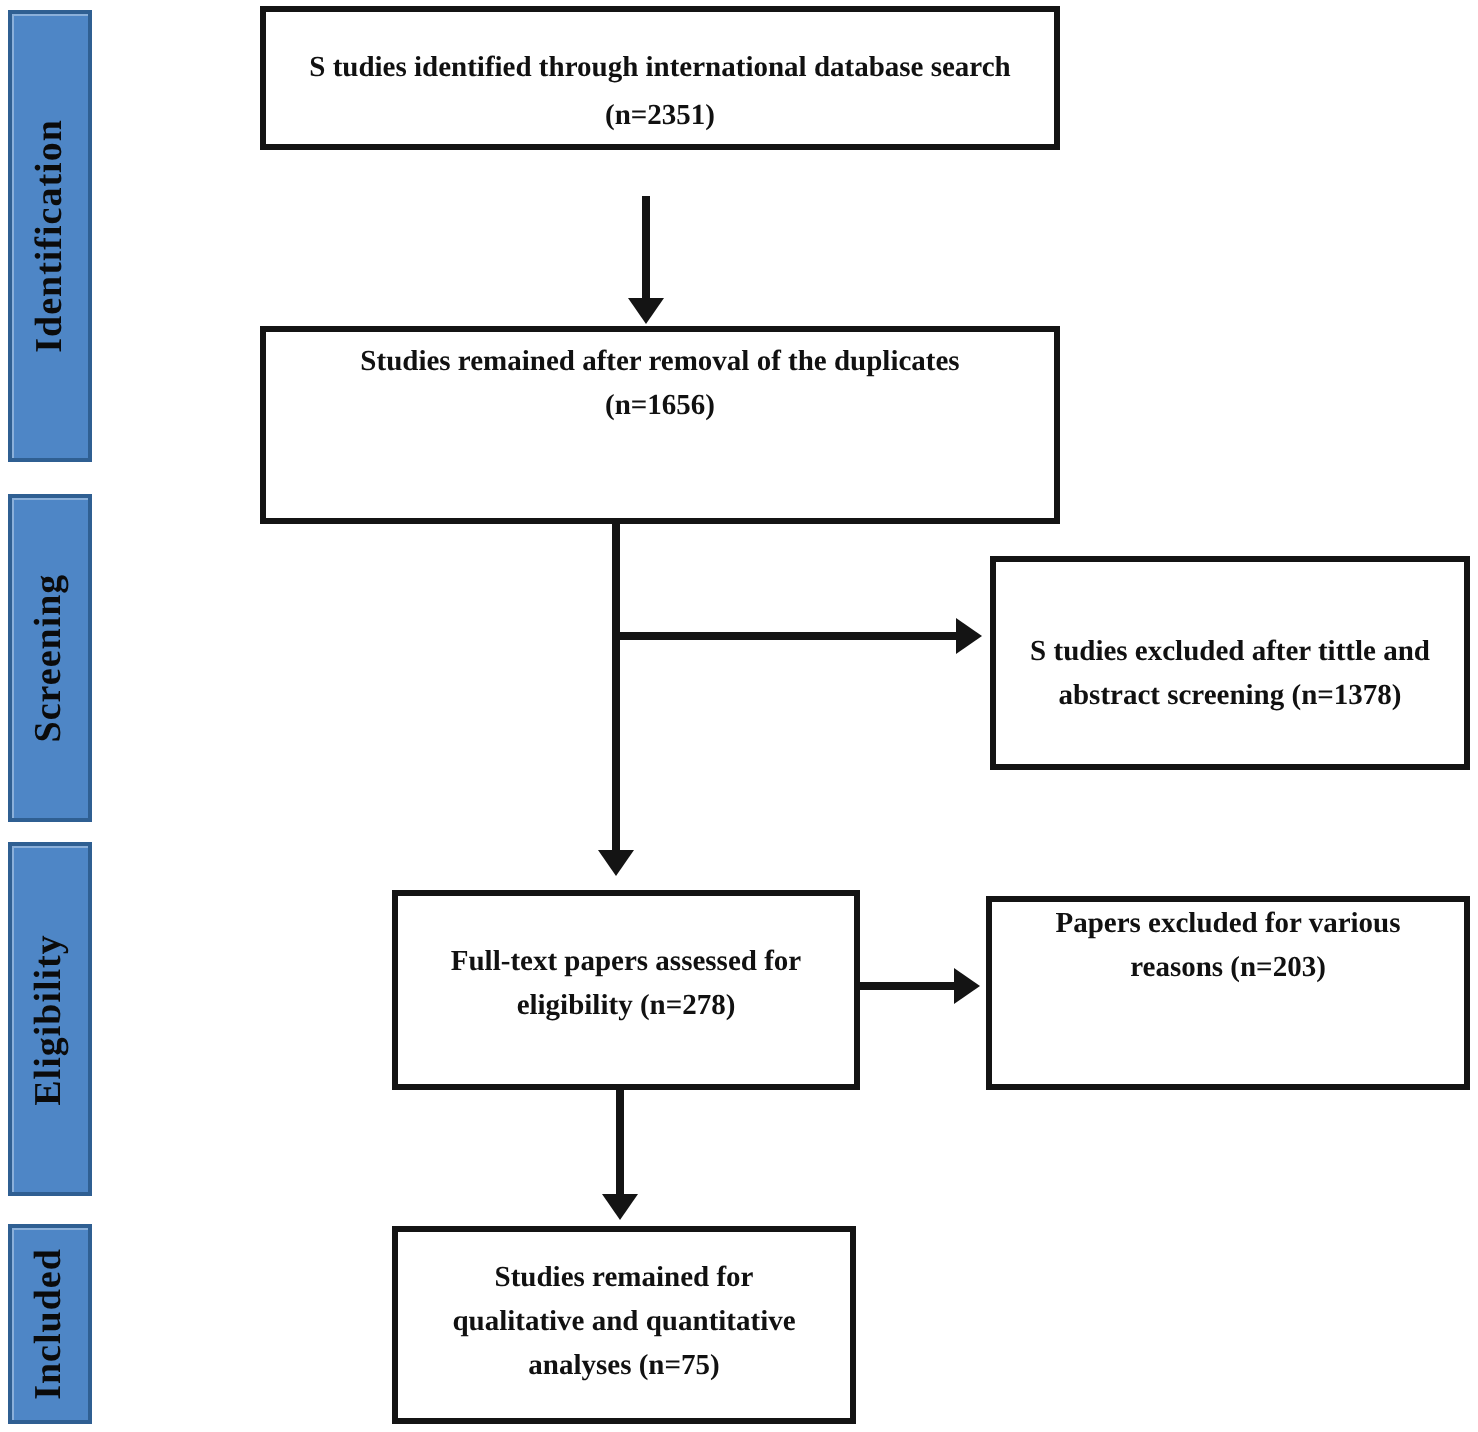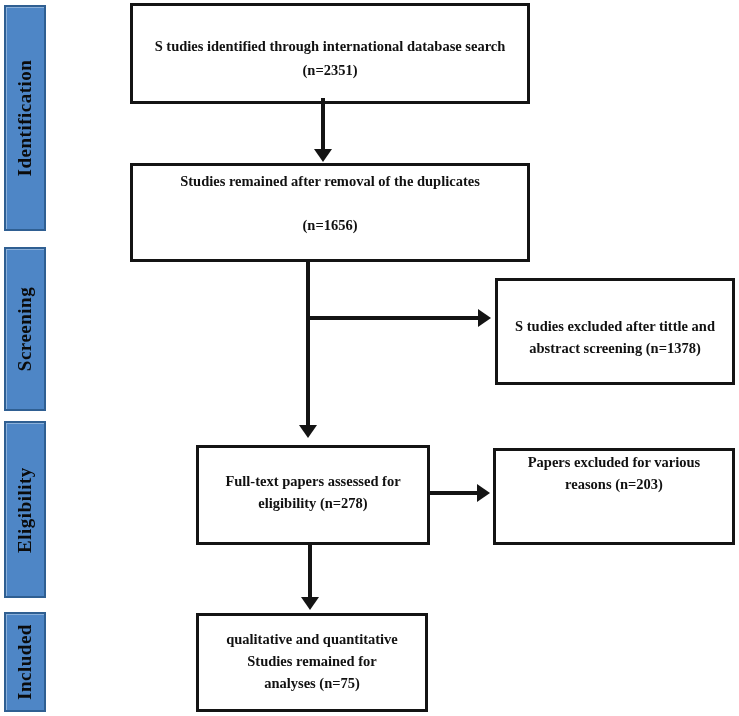--- a/index.html
+++ b/index.html
@@ -43,23 +43,23 @@
     position: absolute;
     background: #ffffff;
     border: 3px solid #141414;
     box-sizing: border-box;
     text-align: center;
     font-weight: bold;
     font-size: 14.5px;
     line-height: 22px;
   }
   .fbox .ln { display: block; white-space: nowrap; }
-  #box-identified   { left: 130px; top: 3px;   width: 400px; height: 101px;  padding-top: 28px; line-height: 24px; }
+  #box-identified   { left: 130px; top: 3px;   width: 400px; height: 72px;  padding-top: 16px; line-height: 24px; }
   #box-deduplicated { left: 130px; top: 163px; width: 400px; height: 99px;  padding-top: 4px; }
-  #box-deduplicated .ln2 { margin-top: 22px; }
+  #box-deduplicated .ln2 { }
   #box-excluded-screening { left: 495px; top: 278px; width: 240px; height: 107px; padding-top: 34px; }
   #box-fulltext     { left: 196px; top: 445px; width: 234px; height: 100px; padding-top: 22px; }
   #box-excluded-fulltext { left: 493px; top: 448px; width: 242px; height: 97px; }
   #box-included     { left: 196px; top: 613px; width: 232px; height: 99px;  padding-top: 12px; }
 
   
   .vline, .hline { position: absolute; background: #141414; }
   .vline { width: 4px; }
   .hline { height: 4px; }
   .arrow-down, .arrow-right { position: absolute; width: 0; height: 0; }
@@ -111,22 +111,22 @@
     <span class="ln">Full-text papers assessed for</span>
     <span class="ln">eligibility (n=278)</span>
   </div>
 
   <div class="fbox" id="box-excluded-fulltext">
     <span class="ln">Papers excluded for various</span>
     <span class="ln">reasons (n=203)</span>
   </div>
 
   <div class="fbox" id="box-included">
+    <span class="ln">Studies remained for</span>
     <span class="ln">qualitative and quantitative</span>
-    <span class="ln">Studies remained for</span>
     <span class="ln">analyses (n=75)</span>
   </div>
 
   <div class="vline" style="left:321px; top:98px; height:52px;"></div>
   <div class="arrow-down" style="left:314px; top:149px;"></div>
 
   <div class="vline" style="left:306px; top:262px; height:164px;"></div>
   <div class="arrow-down" style="left:299px; top:425px;"></div>
 
   <div class="hline" style="left:306px; top:316px; width:172px;"></div>

